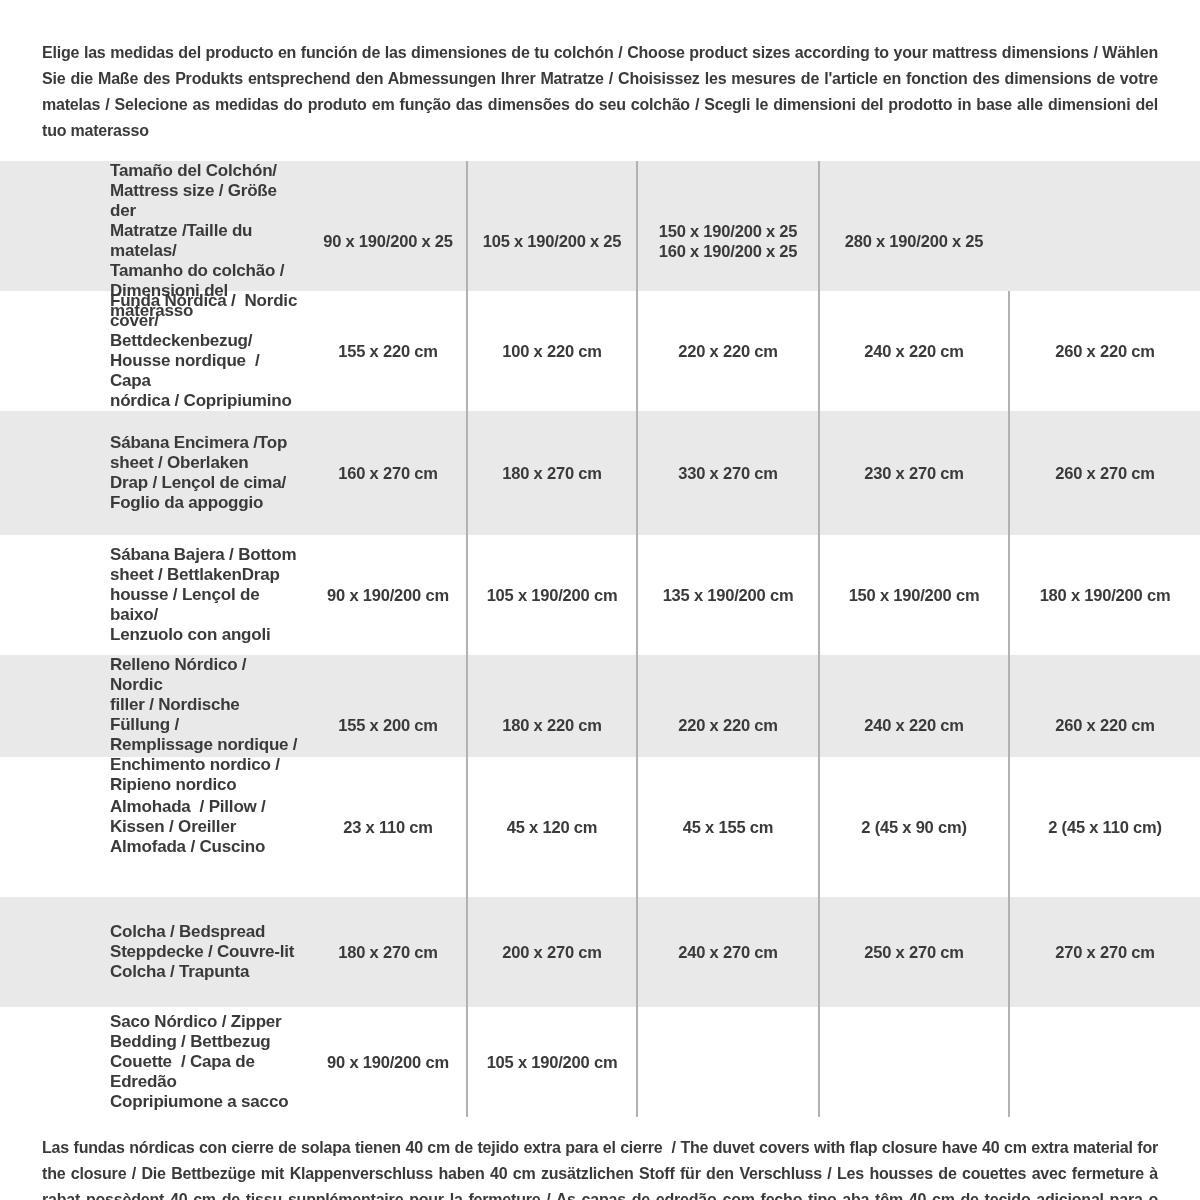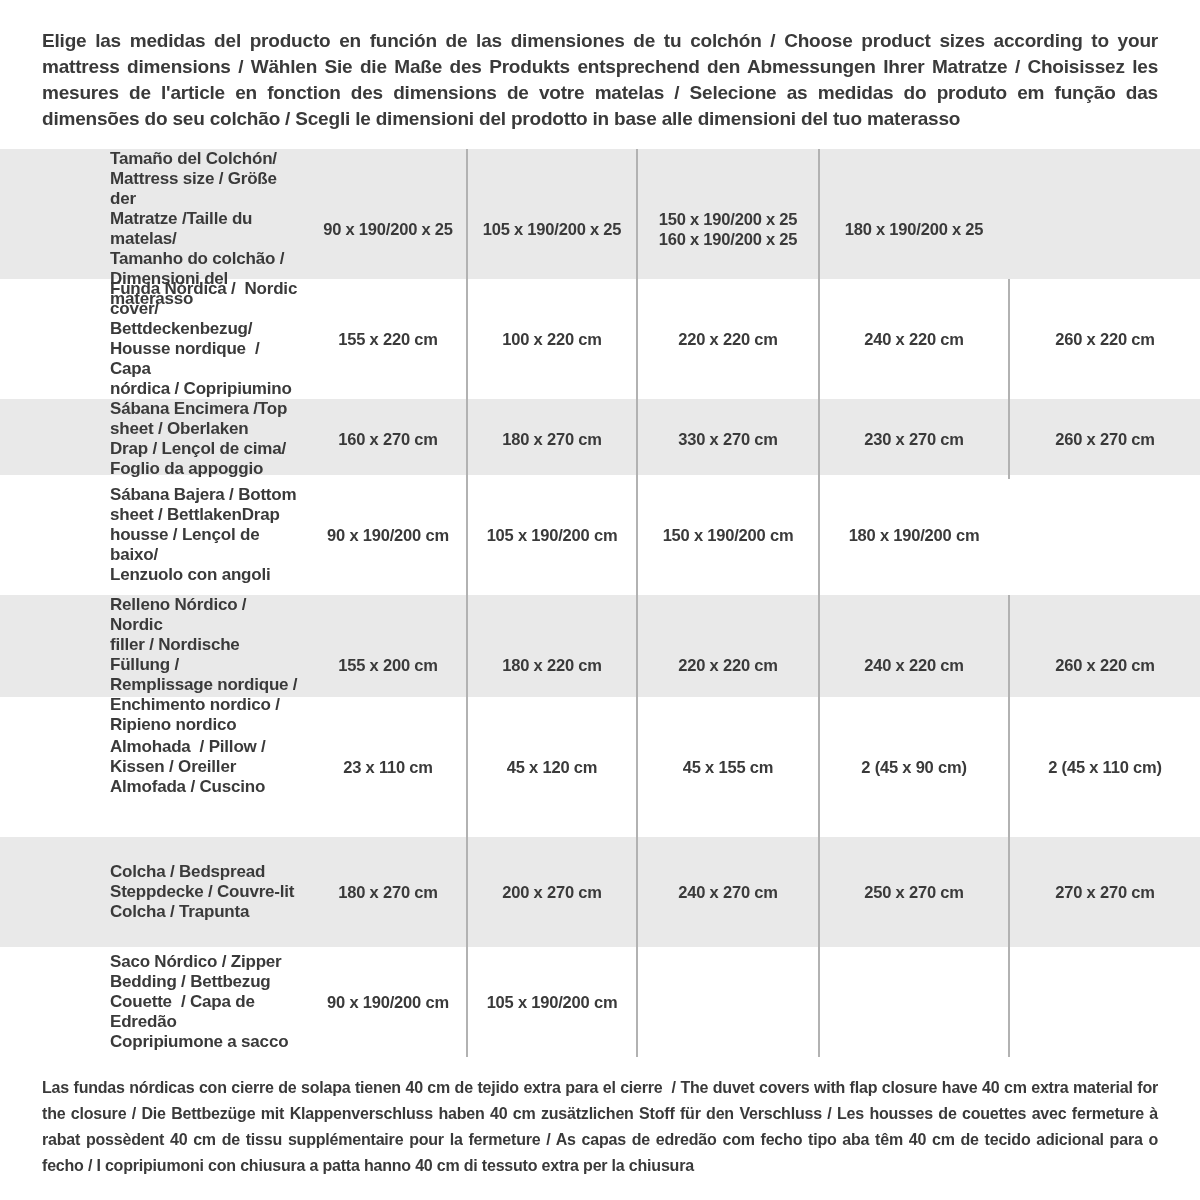--- a/index.html
+++ b/index.html
@@ -11,36 +11,36 @@
   *{margin:0;padding:0;box-sizing:border-box;}
   html,body{width:1200px;background:var(--page-bg);}
   body{
     width:1200px;height:1200px;
     font-family:"Liberation Sans","DejaVu Sans",sans-serif;
     font-weight:bold;
     color:var(--text);
     letter-spacing:-0.2px;
   }
   .intro{
-    margin:28px 42px 0 42px;
-    font-size:19px;
+    margin:40px 42px 0 42px;
+    font-size:16px;
     line-height:26px;
     text-align:justify;
   }
   .size-table{
     margin-top:17px;
     width:1200px;
   }
   .t-row{
     display:grid;
     grid-template-columns:310px 156px 170px 182px 190px 192px;
     align-items:center;
   }
   .t-row.band{background:var(--band);}
-  .r0{height:130px}.r1{height:120px}.r2{height:76px}.r3{height:120px}
+  .r0{height:130px}.r1{height:120px}.r2{height:124px}.r3{height:120px}
   .r4{height:102px}.r5{height:140px}.r6{height:110px}.r7{height:110px}
   .cell{
     height:100%;
     display:flex;
     align-items:center;
     justify-content:center;
     text-align:center;
     font-size:16.5px;
     line-height:20px;
     white-space:pre-line;
@@ -72,21 +72,21 @@
   <div class="t-row band r0">
     <div class="cell label">Tamaño del Colchón/
 Mattress size / Größe der
 Matratze /Taille du matelas/
 Tamanho do colchão /
 Dimensioni del materasso</div>
     <div class="cell">90 x 190/200 x 25</div>
     <div class="cell vline">105 x 190/200 x 25</div>
     <div class="cell vline">150 x 190/200 x 25
 160 x 190/200 x 25</div>
-    <div class="cell vline">180 x 190/200 x 25</div>
+    <div class="cell vline">280 x 190/200 x 25</div>
   </div>
 
   <div class="t-row r1">
     <div class="cell label">Funda Nórdica /&nbsp; Nordic
 cover/ Bettdeckenbezug/
 Housse nordique&nbsp; / Capa
 nórdica / Copripiumino</div>
     <div class="cell">155 x 220 cm</div>
     <div class="cell vline">100 x 220 cm</div>
     <div class="cell vline">220 x 220 cm</div>
@@ -106,20 +106,21 @@
     <div class="cell vline">260 x 270 cm</div>
   </div>
 
   <div class="t-row r3">
     <div class="cell label">Sábana Bajera / Bottom
 sheet / BettlakenDrap
 housse / Lençol de baixo/
 Lenzuolo con angoli</div>
     <div class="cell">90 x 190/200 cm</div>
     <div class="cell vline">105 x 190/200 cm</div>
+    <div class="cell vline">135 x 190/200 cm</div>
     <div class="cell vline">150 x 190/200 cm</div>
     <div class="cell vline">180 x 190/200 cm</div>
   </div>
 
   <div class="t-row band r4">
     <div class="cell label">Relleno Nórdico / Nordic
 filler / Nordische Füllung /
 Remplissage nordique /
 Enchimento nordico /
 Ripieno nordico</div>

